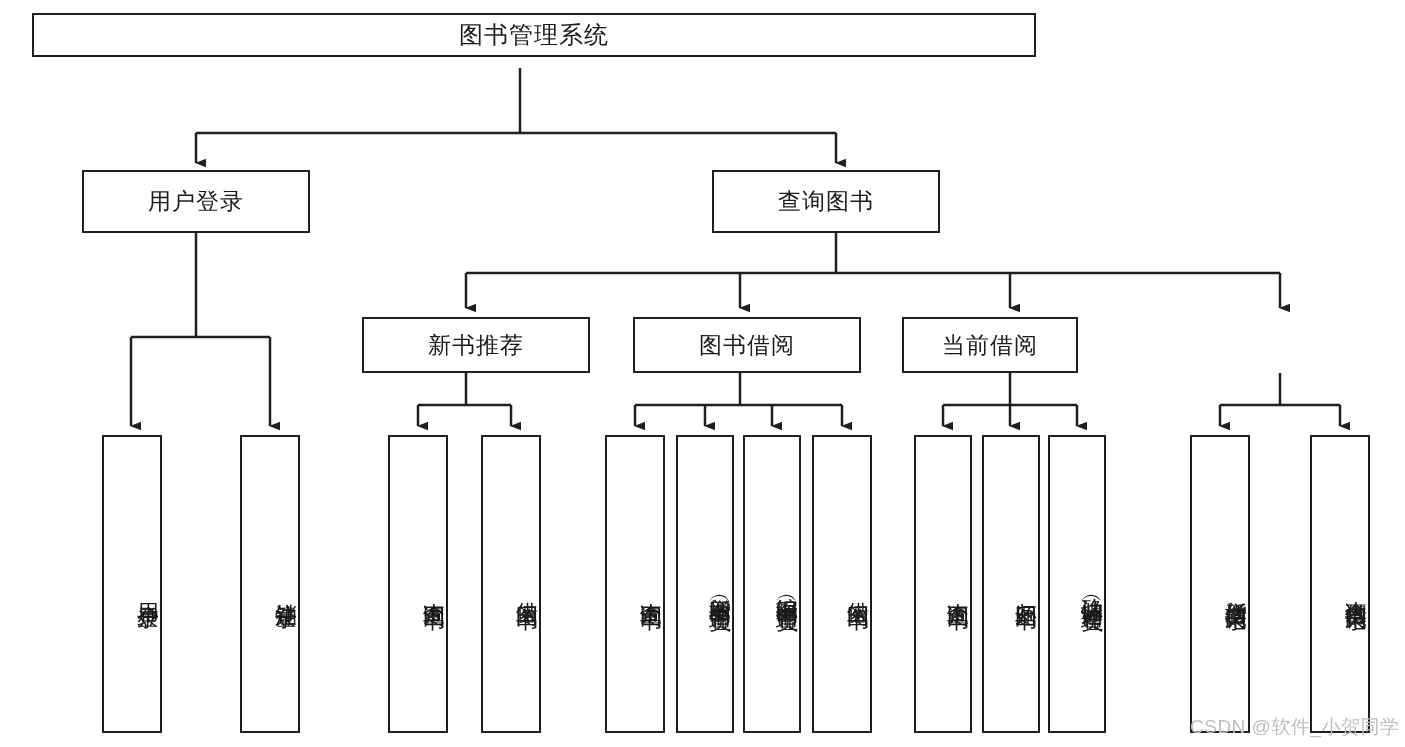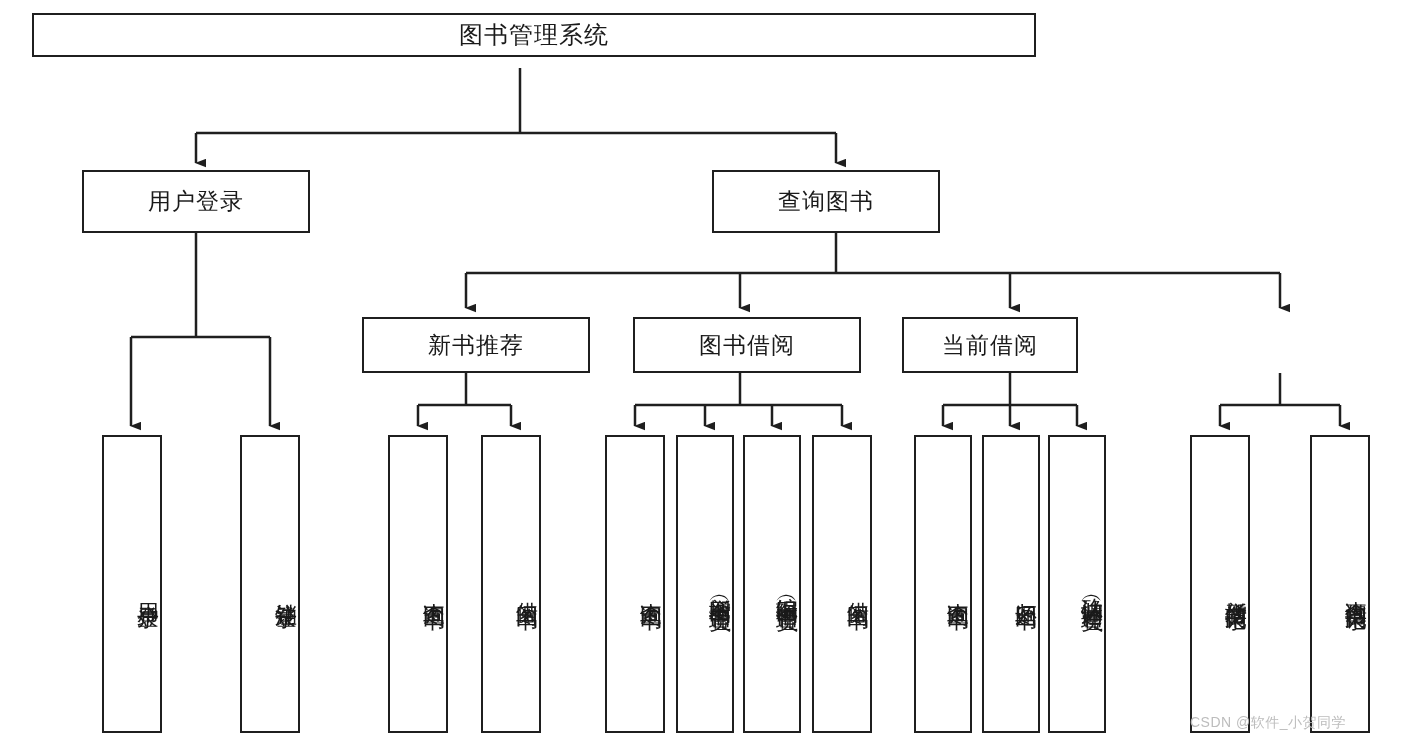--- a/index.html
+++ b/index.html
@@ -53,21 +53,21 @@
     position: absolute;
     left: 0;
     top: 0;
     width: 1405px;
     height: 747px;
     pointer-events: none;
   }
   .watermark {
     position: absolute;
     color: #bdbdbd;
-    font-size: 14px;
+    font-size: 19px;
     white-space: nowrap;
     letter-spacing: 0.5px;
   }
 </style>
 </head>
 <body>
 
 <div id="canvas">
 
   <svg class="links" viewBox="0 0 1405 747">

